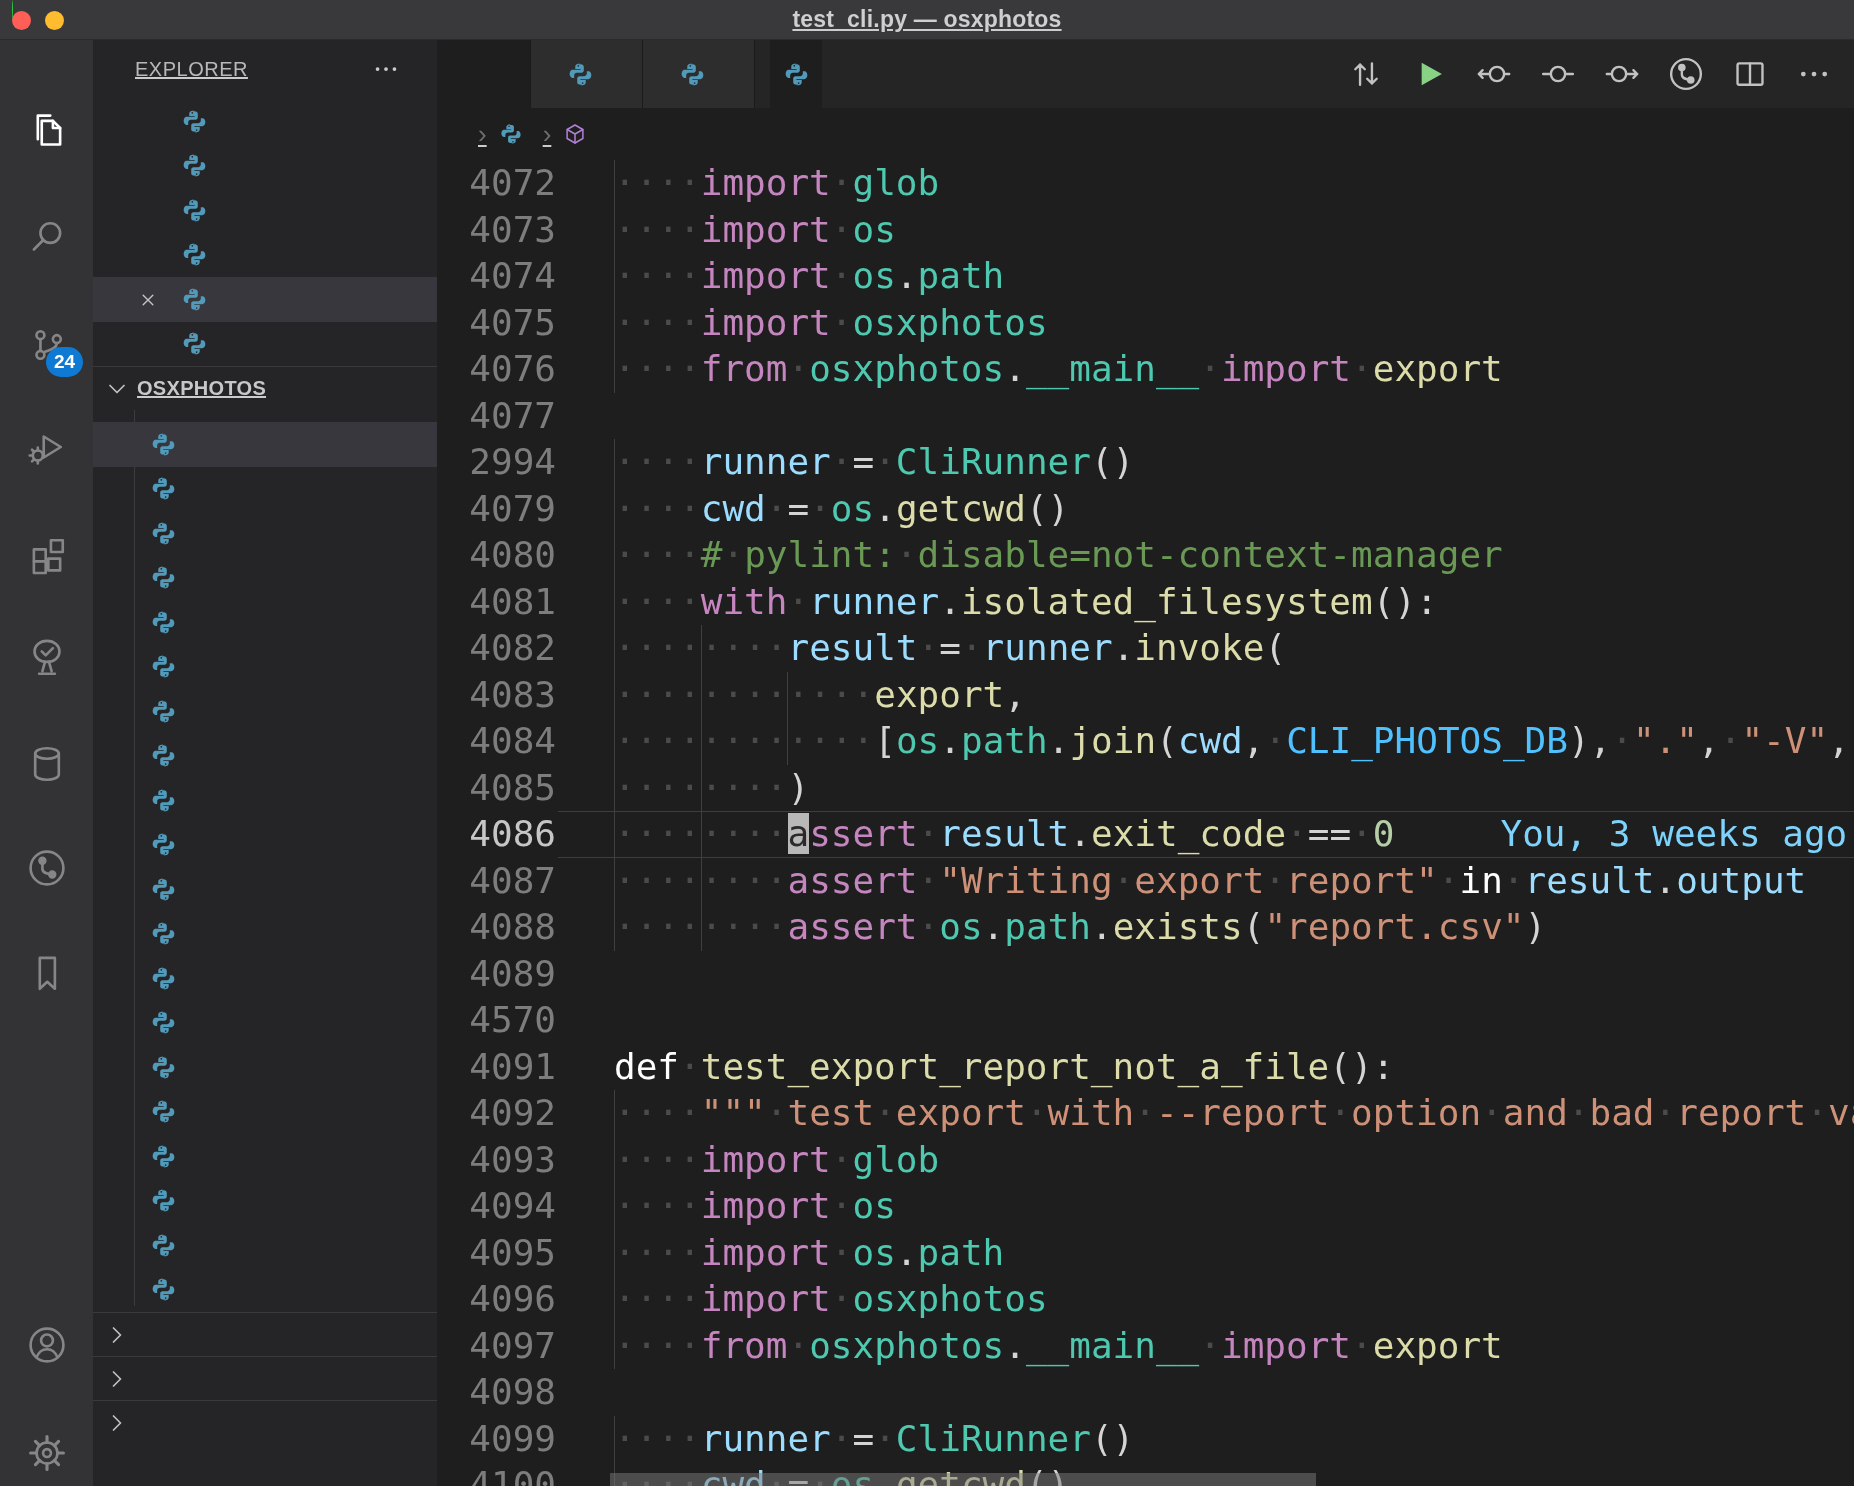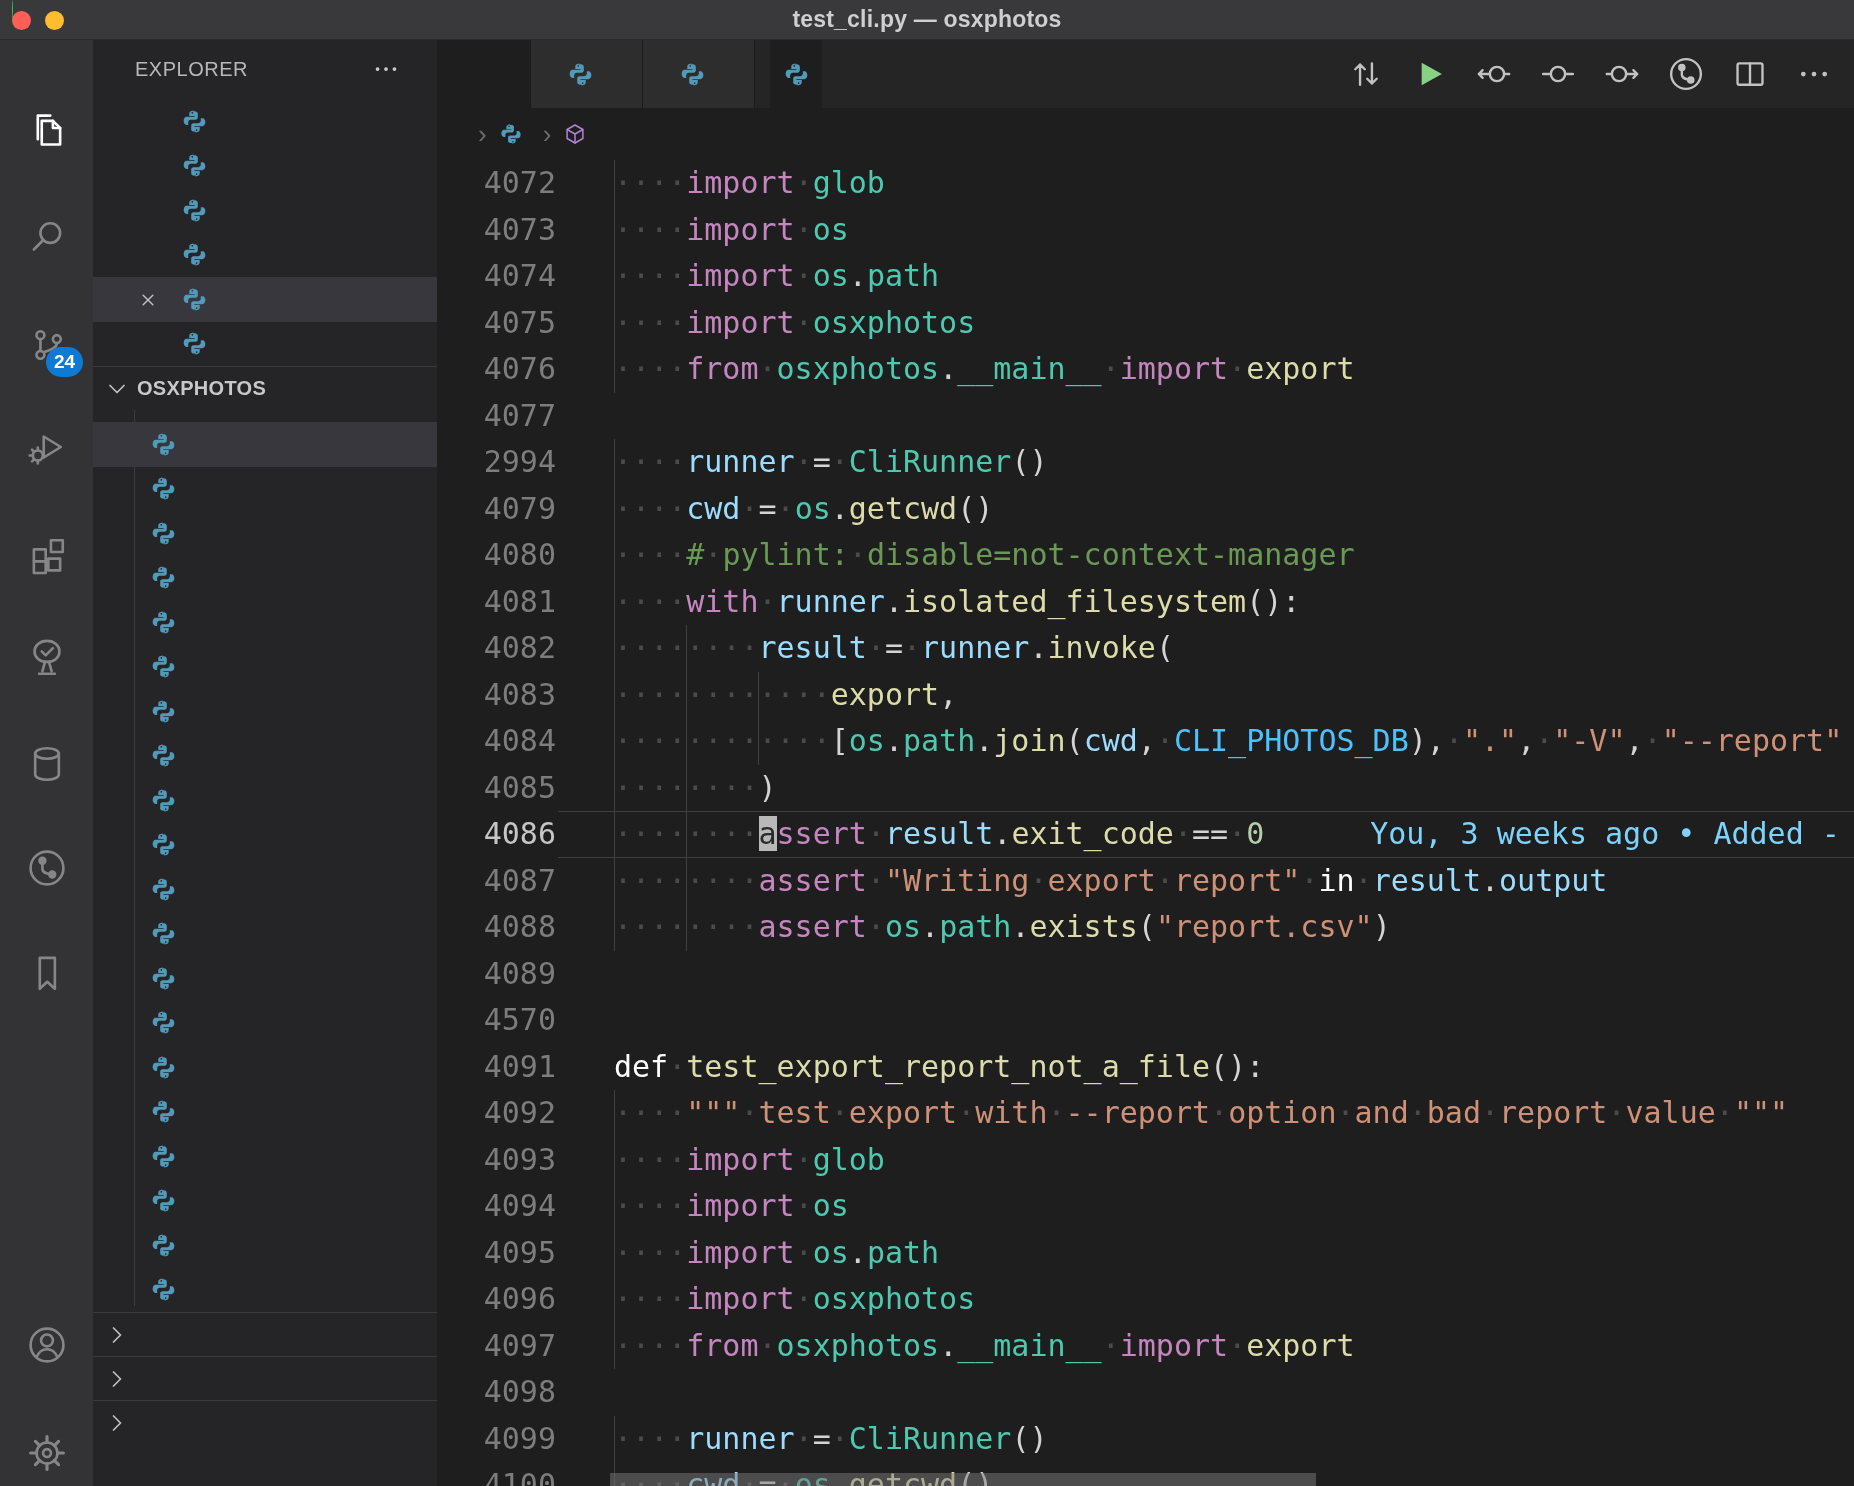--- a/index.html
+++ b/index.html
@@ -1,20 +1,20 @@
 <!DOCTYPE html>
 <html><head>
 <meta charset="utf-8">
 <style>
   * { margin:0; padding:0; box-sizing:border-box; }
   html,body { background:#111; }
   .app {
     position:relative; width:1854px; height:1486px; overflow:hidden;
     background:#1e1e1e; font-family:"Liberation Sans", sans-serif;
-    color:#cccccc; -webkit-font-smoothing:antialiased;
+    color:#cccccc;text-decoration:underline; -webkit-font-smoothing:antialiased;
   }
   
   .titlebar { height:40px; background:#39393b; display:flex; align-items:center; position:relative;
     border-bottom:1px solid #2a2a2a; }
   .lights { position:absolute; left:12px; top:0; height:40px; display:flex; align-items:center; gap:14px; }
   .light { width:19px; height:19px; border-radius:50%; }
   .light.r { background:#ff5f57; } .light.y { background:#febc2e; } .light.g { background:#28c840; }
   .wintitle { flex:1; text-align:center; font-size:23px; color:#cfcfcf; font-weight:bold; letter-spacing:.2px; }
   
   .main { display:flex; height:1446px; }
@@ -60,21 +60,21 @@
   .ta svg { width:38px; height:38px; }
   .ta.green { color:#89d185; }
   .crumbs { height:52px; background:#1e1e1e; display:flex; align-items:center; padding-left:29px; font-size:24px; color:#9d9d9d; gap:10px; flex:none; }
   .crumb { display:flex; align-items:center; gap:8px; cursor:pointer; }
   .crumb .row-icon { margin-right:0; width:24px; height:24px; }
   .crumb .row-icon svg { width:24px; height:24px; }
   .crumb-sep { color:#6d6d6d; font-size:26px; padding:0 2px; }
   .ns-icon { color:#b180d7; }
   
   .code { flex:1; position:relative; overflow:hidden; background:#1e1e1e;
-    font-family:"DejaVu Sans Mono", monospace; font-size:30px; }
+    font-family:"DejaVu Sans Mono", monospace; font-size:36px; }
   .line { height:46.5px; line-height:46.5px; position:relative; white-space:pre; }
   .num { position:absolute; left:0; top:0; width:119px; text-align:right; color:#7d7d7d; }
   .line.active .num { color:#c6c6c6; }
   .lc { position:absolute; left:177px; top:0; white-space:pre; }
   .line.active:before, .line.active:after { content:""; position:absolute; left:121px; right:0; height:1px; background:#3e3e3e; }
   .line.active:before { top:0; } .line.active:after { bottom:0; }
   .g { position:absolute; top:0; bottom:0; width:1px; background:#404040; }
   .ws { font-style:normal; color:#4b4b4b; }
   .pl { color:#d4d4d4; } .kw { color:#C586C0; } .kwb { color:#ffffff; }
   .mod { color:#4EC9B0; } .fn { color:#DCDCAA; } .var { color:#9CDCFE; }

